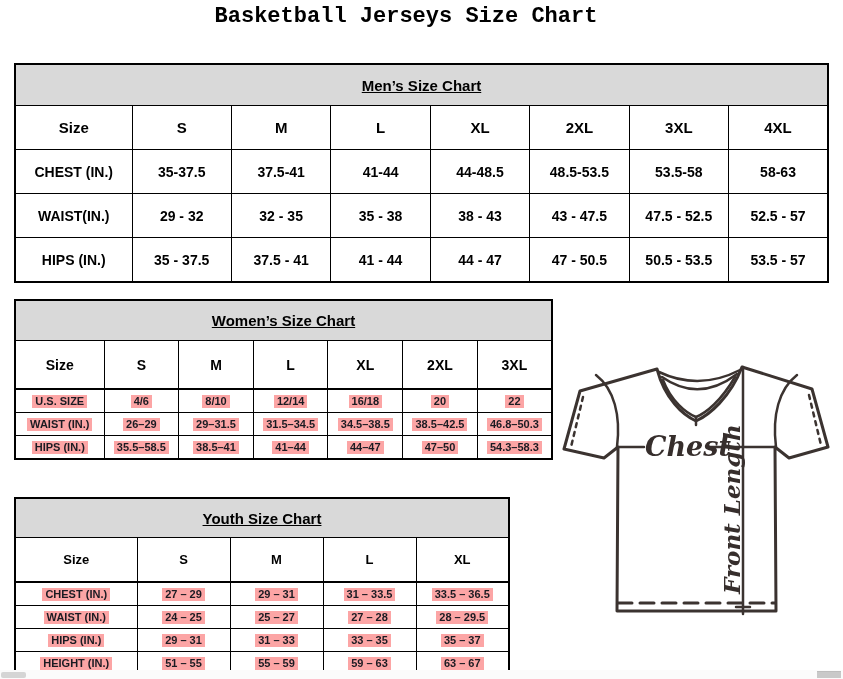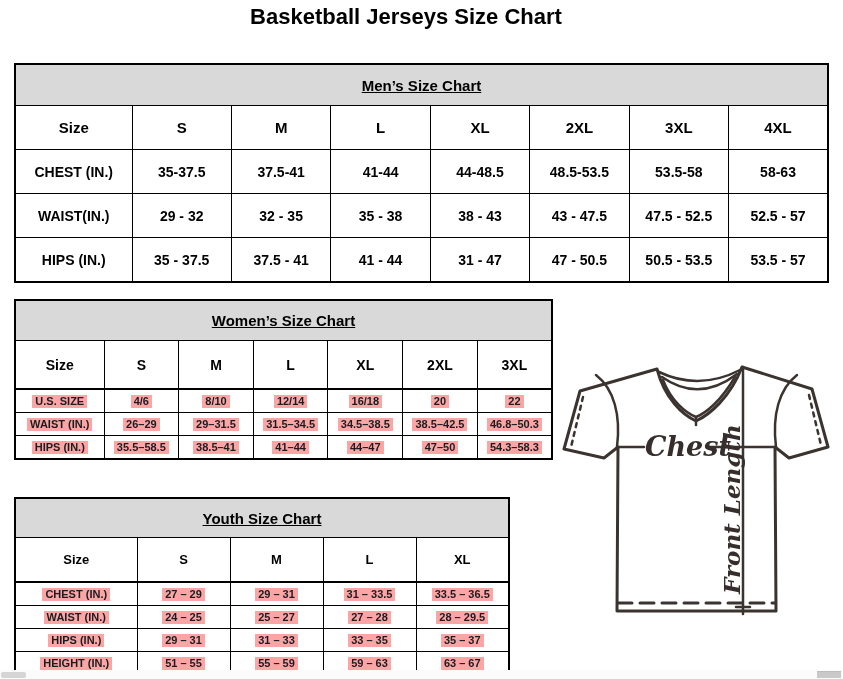--- a/index.html
+++ b/index.html
@@ -3,21 +3,21 @@
 <meta charset="utf-8">
 <style>
   html,body{margin:0;padding:0;}
   body{
     width:843px;height:679px;position:relative;overflow:hidden;
     background:#ffffff;font-family:"Liberation Sans",sans-serif;
   }
   .page-title{
     position:absolute;top:4px;left:0;width:812px;margin:0;
     text-align:center;font-size:22px;font-weight:bold;color:#000;
-    font-family:Liberation Sans, sans-serif;
+    font-family:Liberation Mono, monospace;
   }
   table.tbl{
     position:absolute;border-collapse:collapse;table-layout:fixed;
     border:2px solid #000;background:#fff;
   }
   table.tbl td{
     border:1px solid #000;text-align:center;vertical-align:middle;
     font-weight:bold;color:#000;padding:0;overflow:hidden;white-space:nowrap;
   }
   td.chart-title{background:#d9d9d9;font-size:15px;text-decoration:underline;}
@@ -93,21 +93,21 @@
     <td>38 - 43</td>
     <td>43 - 47.5</td>
     <td>47.5 - 52.5</td>
     <td>52.5 - 57</td>
   </tr>
   <tr class="data-row">
     <td>HIPS (IN.)</td>
     <td>35 - 37.5</td>
     <td>37.5 - 41</td>
     <td>41 - 44</td>
-    <td>31 - 47</td>
+    <td>44 - 47</td>
     <td>47 - 50.5</td>
     <td>50.5 - 53.5</td>
     <td>53.5 - 57</td>
   </tr>
 </tbody>
   </table>
 
 <table class="tbl wy women">
   <colgroup>
       <col class="c0">

